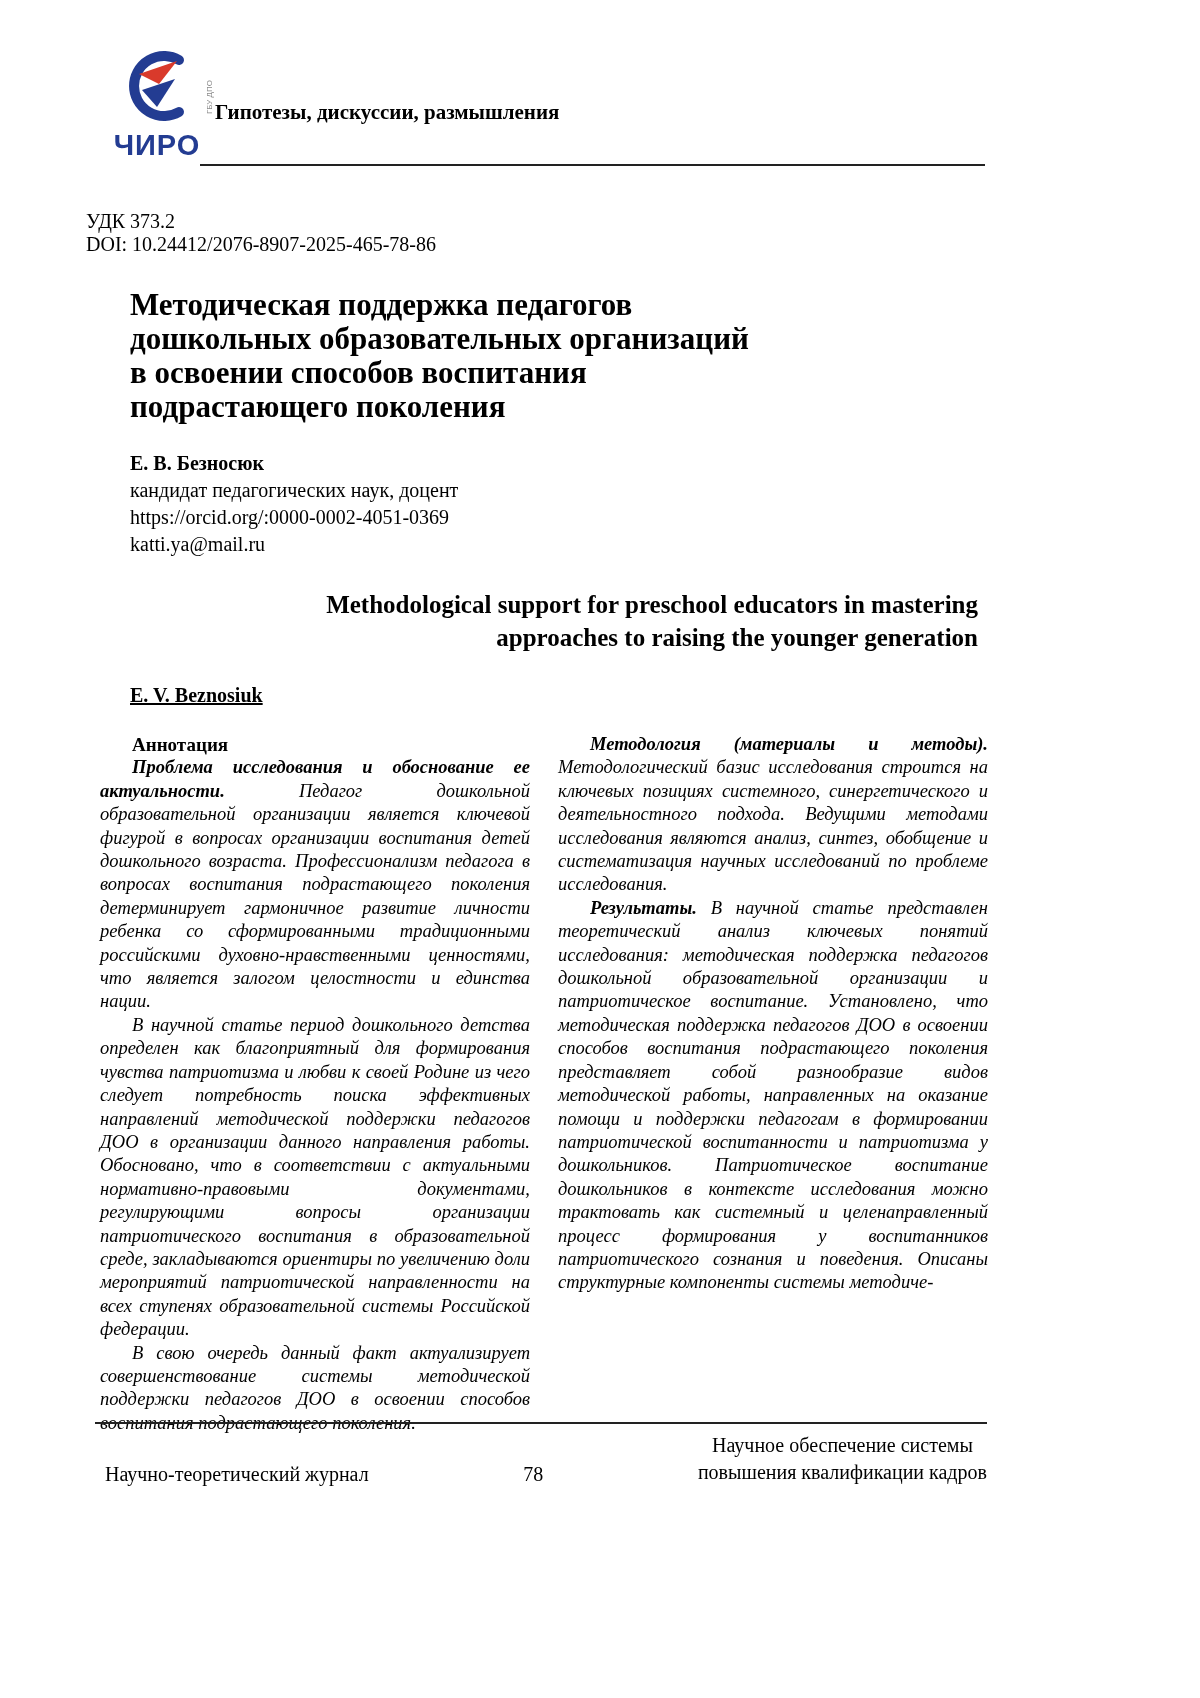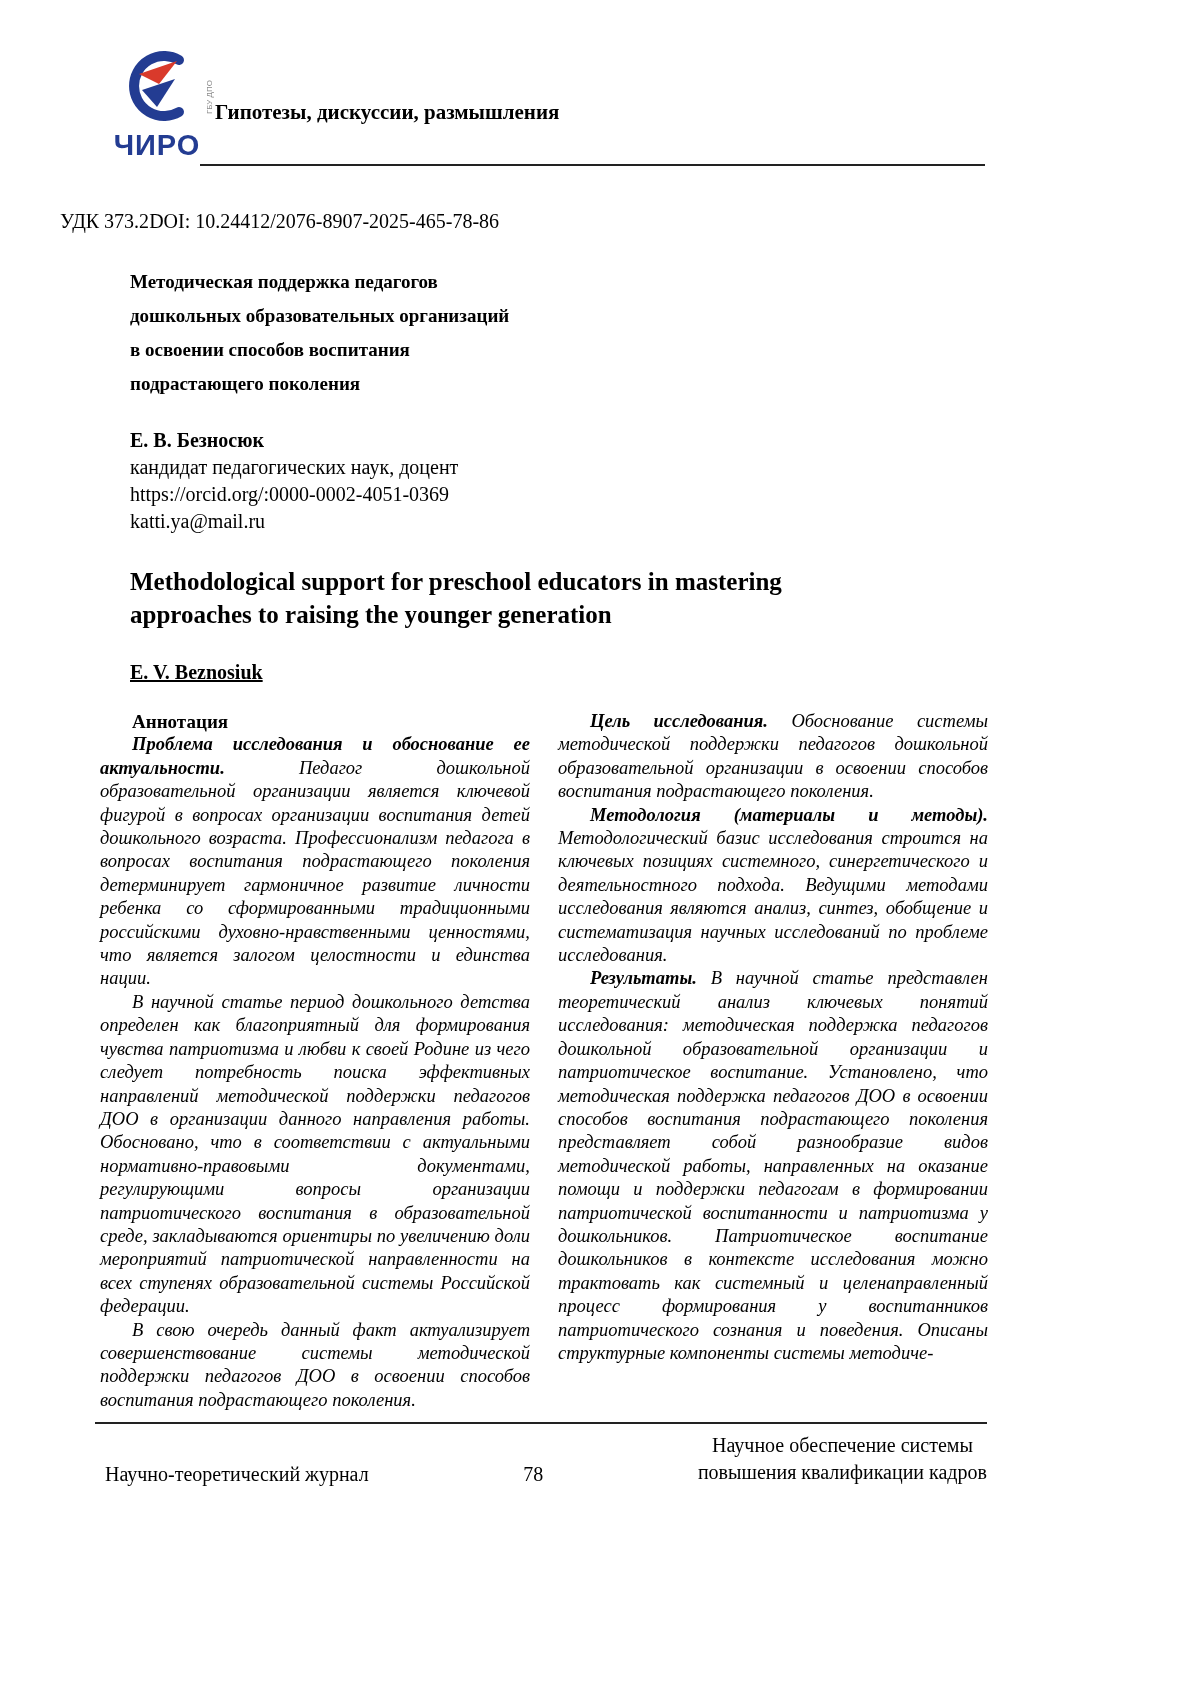--- a/index.html
+++ b/index.html
@@ -56,43 +56,46 @@
     font-weight: bold;
   }
   .header-rule {
     border: none;
     border-top: 2px solid #222;
     margin: 0 215px 0 200px;
   }
   
   .meta-row {
     display: flex;
-    margin: 44px 222px 0 60px;
-    font-size: 20px;
+    justify-content: space-between;
+    margin: 44px 222px 0 86px;
+    font-size: 20px;
+    flex-direction: column;
   }
   
   .title-ru {
     margin: 32px 222px 0 130px;
-    font-size: 19px;
+    font-size: 31px;
     font-weight: bold;
     line-height: 34px;
     white-space: pre-line;
   }
   .author-block {
     margin: 26px 222px 0 130px;
     font-size: 20px;
     line-height: 27px;
   }
   .author-name { font-weight: bold; margin-top: 22px; }
   .title-en {
     margin: 30px 222px 0 130px;
     font-size: 25px;
     font-weight: bold;
     line-height: 33px;
     white-space: pre-line;
+    text-align: right;
   }
   .author-en {
     margin: 30px 222px 0 130px;
     font-size: 20px;
     font-weight: bold;
     text-decoration: underline;
   }
   
   .abstract {
     display: flex;
@@ -181,21 +184,20 @@
   <div class="author-en">E. V. Beznosiuk</div>
 
   <div class="abstract">
     <div class="col">
       <div class="abstract-heading">Аннотация</div>
       <p class="para"><span class="lead">Проблема исследования и обоснование ее актуальности.</span><span> Педагог дошкольной образовательной организации является ключевой фигурой в вопросах организации воспитания детей дошкольного возраста. Профессионализм педагога в вопросах воспитания подрастающего поколения детерминирует гармоничное развитие личности ребенка со сформированными традиционными российскими духовно-нравственными ценностями, что является залогом целостности и единства нации.</span></p>
       <p class="para"><span>В научной статье период дошкольного детства определен как благоприятный для формирования чувства патриотизма и любви к своей Родине из чего следует потребность поиска эффективных направлений методической поддержки педагогов ДОО в организации данного направления работы. Обосновано, что в соответствии с актуальными нормативно-правовыми документами, регулирующими вопросы организации патриотического воспитания в образовательной среде, закладываются ориентиры по увеличению доли мероприятий патриотической направленности на всех ступенях образовательной системы Российской федерации.</span></p>
       <p class="para"><span>В свою очередь данный факт актуализирует совершенствование системы методической поддержки педагогов ДОО в освоении способов воспитания подрастающего поколения.</span></p>
     </div>
     <div class="col">
-      <p class="para"><span class="lead">Цель исследования.</span><span> Обоснование системы методической поддержки педагогов дошкольной образовательной организации в освоении способов воспитания подрастающего поколения.</span></p>
       <p class="para"><span class="lead">Методология (материалы и методы).</span><span> Методологический базис исследования строится на ключевых позициях системного, синергетического и деятельностного подхода. Ведущими методами исследования являются анализ, синтез, обобщение и систематизация научных исследований по проблеме исследования.</span></p>
       <p class="para"><span class="lead">Результаты.</span><span> В научной статье представлен теоретический анализ ключевых понятий исследования: методическая поддержка педагогов дошкольной образовательной организации и патриотическое воспитание. Установлено, что методическая поддержка педагогов ДОО в освоении способов воспитания подрастающего поколения представляет собой разнообразие видов методической работы, направленных на оказание помощи и поддержки педагогам в формировании патриотической воспитанности и патриотизма у дошкольников. Патриотическое воспитание дошкольников в контексте исследования можно трактовать как системный и целенаправленный процесс формирования у воспитанников патриотического сознания и поведения. Описаны структурные компоненты системы методиче-</span></p>
     </div>
   </div>
 
   <div class="footer">
     <hr class="footer-rule">
     <div class="footer-row">
       <span class="footer-journal">Научно-теоретический журнал</span>
       <span class="footer-page">78</span>

